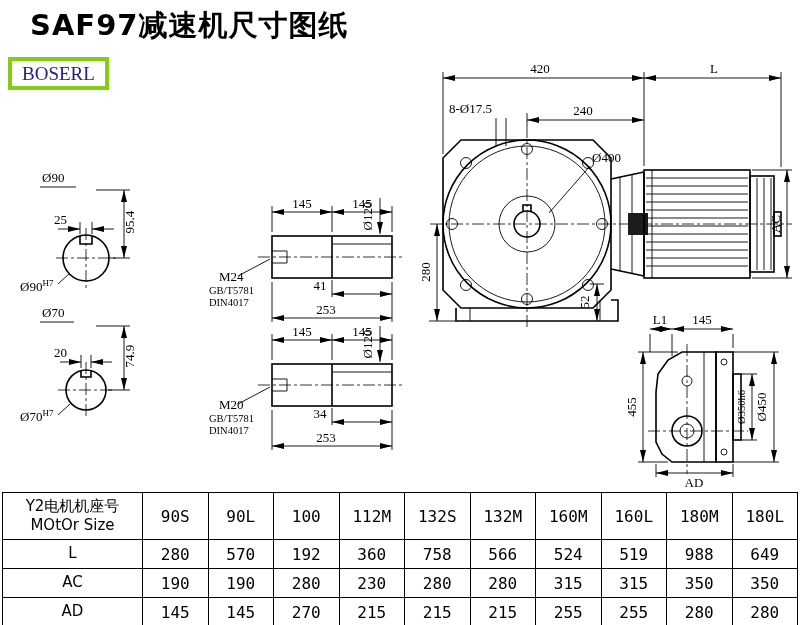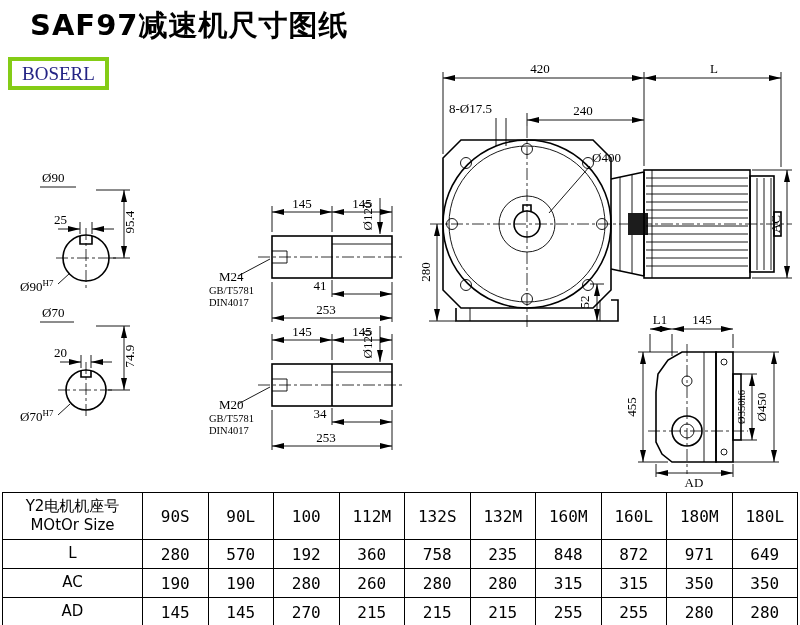--- a/index.html
+++ b/index.html
@@ -269,32 +269,32 @@
       <td>180M</td>
       <td>180L</td>
     </tr>
     <tr>
       <td class="c0">L</td>
       <td>280</td>
       <td>570</td>
       <td>192</td>
       <td>360</td>
       <td>758</td>
-      <td>235</td>
-      <td>848</td>
-      <td>872</td>
-      <td>971</td>
+      <td>566</td>
+      <td>524</td>
+      <td>519</td>
+      <td>988</td>
       <td>649</td>
     </tr>
     <tr>
       <td class="c0">AC</td>
       <td>190</td>
       <td>190</td>
       <td>280</td>
-      <td>260</td>
+      <td>230</td>
       <td>280</td>
       <td>280</td>
       <td>315</td>
       <td>315</td>
       <td>350</td>
       <td>350</td>
     </tr>
     <tr>
       <td class="c0">AD</td>
       <td>145</td>

